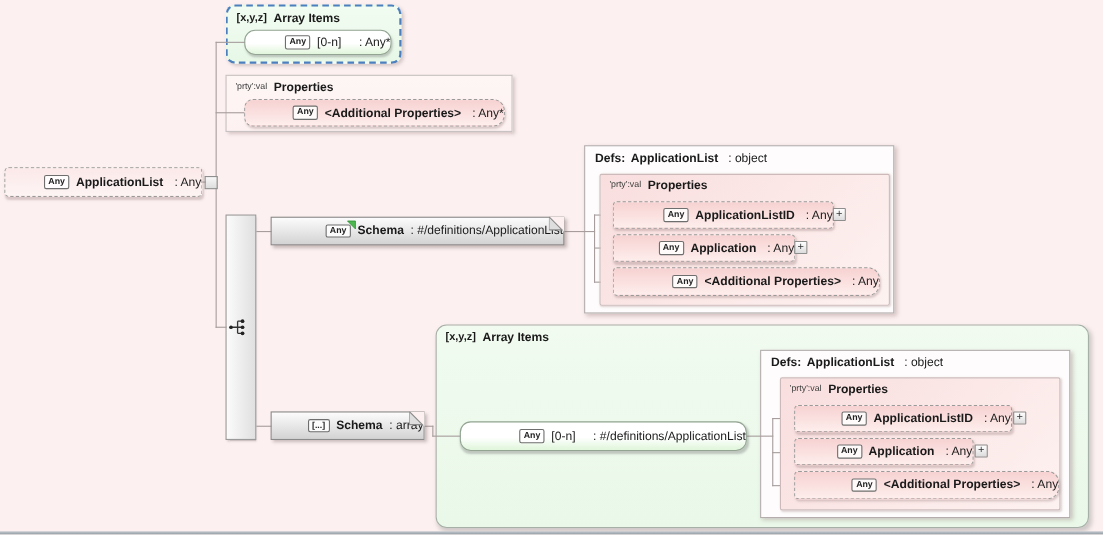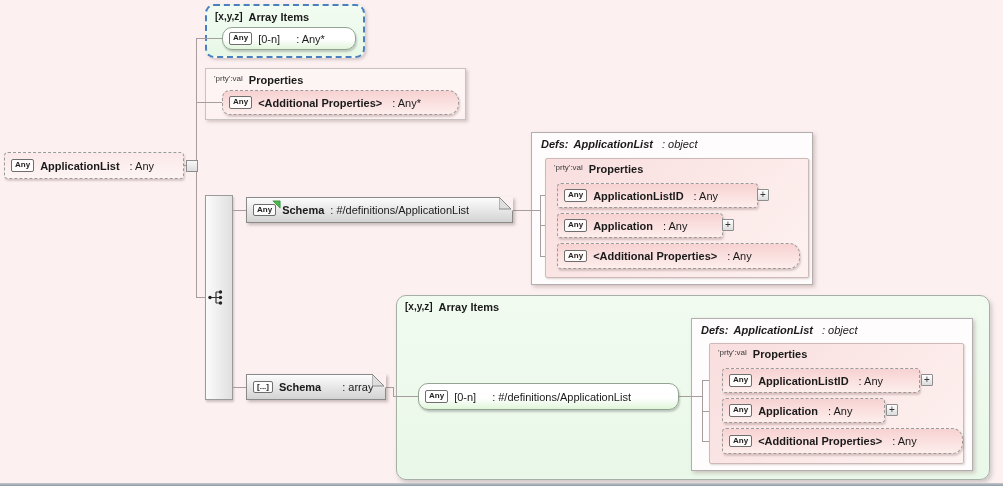--- a/index.html
+++ b/index.html
@@ -8,21 +8,21 @@
     position:relative;width:1003px;height:486px;overflow:hidden;
     background:#fcf0f0;
     font-family:"Liberation Sans","DejaVu Sans",sans-serif;
     color:#1a1a1a;font-size:11px;
   }
   .ln{position:absolute;background:#a79d9d;z-index:3;}
   .lnh{height:1px;}
   .lnv{width:1px;}
 
   .node{position:absolute;z-index:2;box-sizing:border-box;}
-  .itm{position:absolute;z-index:4;box-sizing:border-box;display:flex;align-items:center;padding-left:6px;}
+  .itm{position:absolute;z-index:4;box-sizing:border-box;display:flex;align-items:center;padding-left:6px;justify-content:flex-end;}
 
   .sel-box{
     border:2px dashed #4b7fbe;border-radius:9px;
     background:linear-gradient(180deg,#f2fcf2,#e7f8e7);
     box-shadow:2px 2px 3px rgba(150,130,130,.35);
   }
   .box-hdr{display:flex;align-items:flex-start;gap:6px;padding:5px 8px;}
   .hdr-badge{font-weight:bold;font-size:10px;}
   .hdr-title{font-weight:bold;font-size:11px;}
   .prty{font-size:8px;font-weight:normal;color:#3a3a3a;letter-spacing:0;}
@@ -84,21 +84,21 @@
     position:absolute;z-index:5;width:12px;height:12px;box-sizing:border-box;
     border:1px solid #8e8e8e;background:linear-gradient(180deg,#ffffff,#dcdcdc);
     display:flex;align-items:center;justify-content:center;
     font-size:10px;line-height:1;color:#333;border-radius:1px;
   }
   .connector-sq{
     position:absolute;z-index:5;width:12px;height:12px;box-sizing:border-box;
     border:1px solid #8e8e8e;background:linear-gradient(180deg,#f8f8f8,#ddd);
   }
   .choice-icon{position:absolute;z-index:5;}
-  .defs-hdr{display:flex;align-items:center;padding:5px 9px;gap:5px;font-style:italic;}
+  .defs-hdr{display:flex;align-items:center;padding:5px 9px;gap:5px;}
   .defs-lbl{font-weight:bold;}
   .defs-nm{font-weight:bold;}
   .bottom-edge{position:absolute;left:0;bottom:0;width:100%;height:3px;
     background:linear-gradient(180deg,#c4c9ce,#8f99a2);z-index:6;}
 </style>
 </head>
 <body>
 
 <div class="canvas">
 
@@ -207,21 +207,21 @@
   <div class="plus" style="left:722px;top:219px;">+</div>
   <div class="itm pink-item round-right" style="left:557px;top:243px;width:243px;height:26px;">
     <span class="badge">Any</span>
     <span class="nm">&lt;Additional Properties&gt;</span>
     <span class="tp">: Any</span>
   </div>
 
   <div class="itm gray-node" style="left:246px;top:374px;width:140px;height:26px;">
     <span class="badge">[...]</span>
     <span class="nm">Schema</span>
-    <span class="tp" style="margin-left:21px;">: array</span>
+    <span class="tp" style="margin-left:6px;">: array</span>
     <span class="fold">
       <svg width="14" height="14" viewBox="0 0 14 14">
         <path d="M0,0 L14,0 L14,14 Z" fill="#fcf0f0"></path>
         <path d="M0,0 L12,12 L0,12 Z" fill="#dedede" stroke="#8a8a8a" stroke-width="1"></path>
       </svg>
     </span>
   </div>
 
   <div class="node" style="left:396px;top:295px;width:594px;height:185px;border:1px solid #a6b0a6;border-radius:10px;background:linear-gradient(180deg,#f1fbf0,#e9f8e8);box-shadow:2px 3px 4px rgba(140,140,140,.4);">
     <div class="box-hdr">

